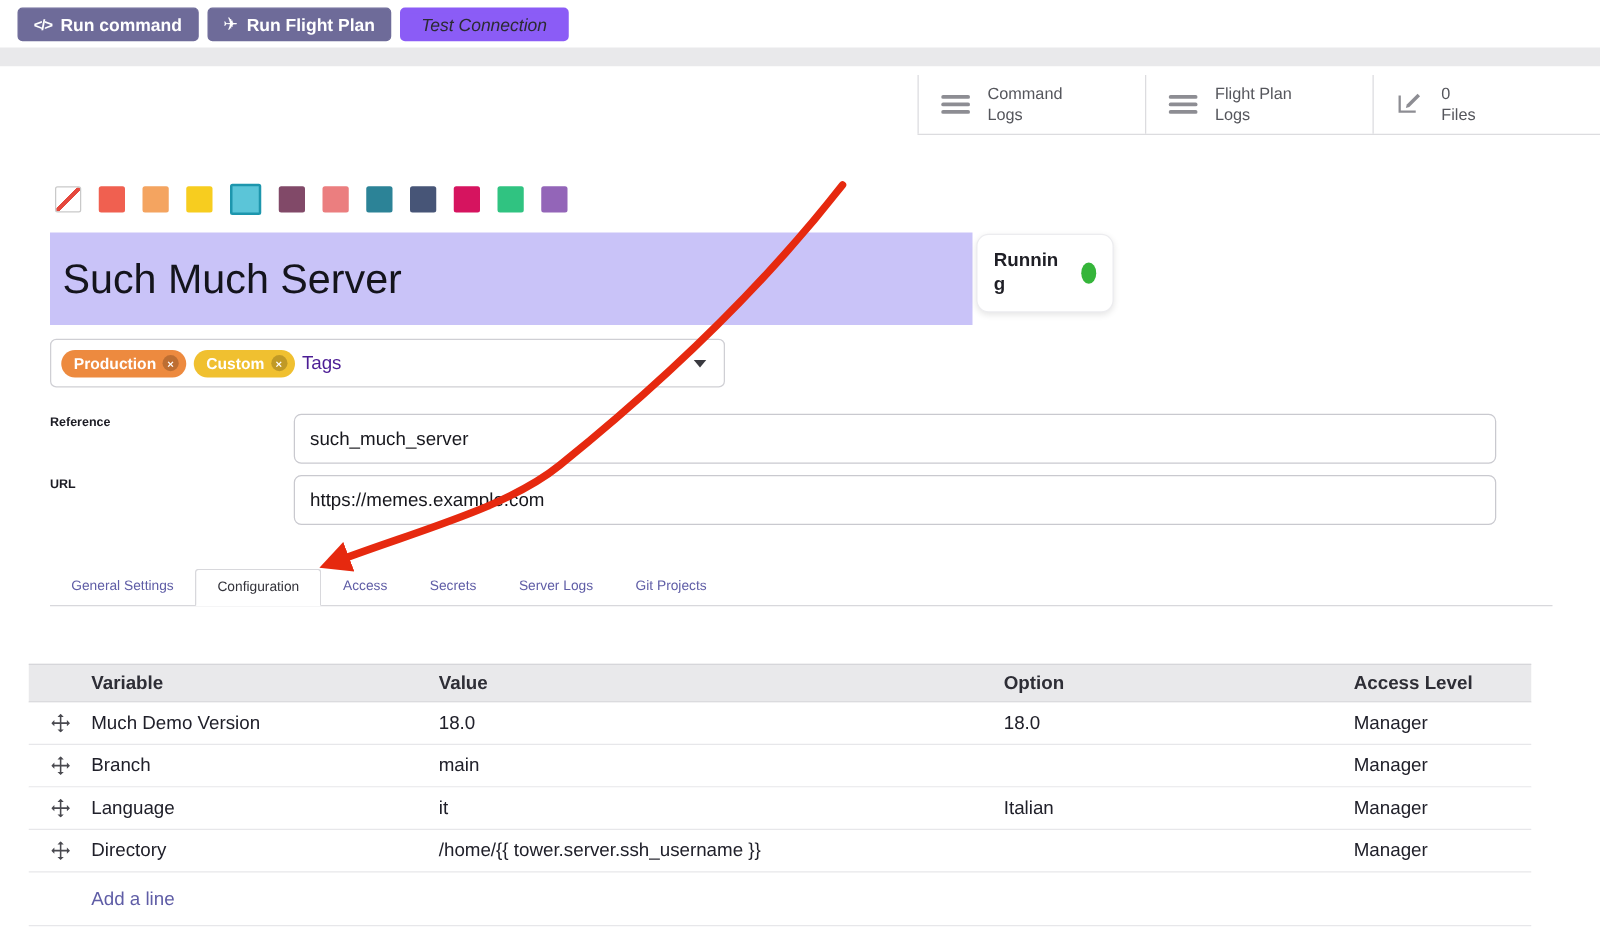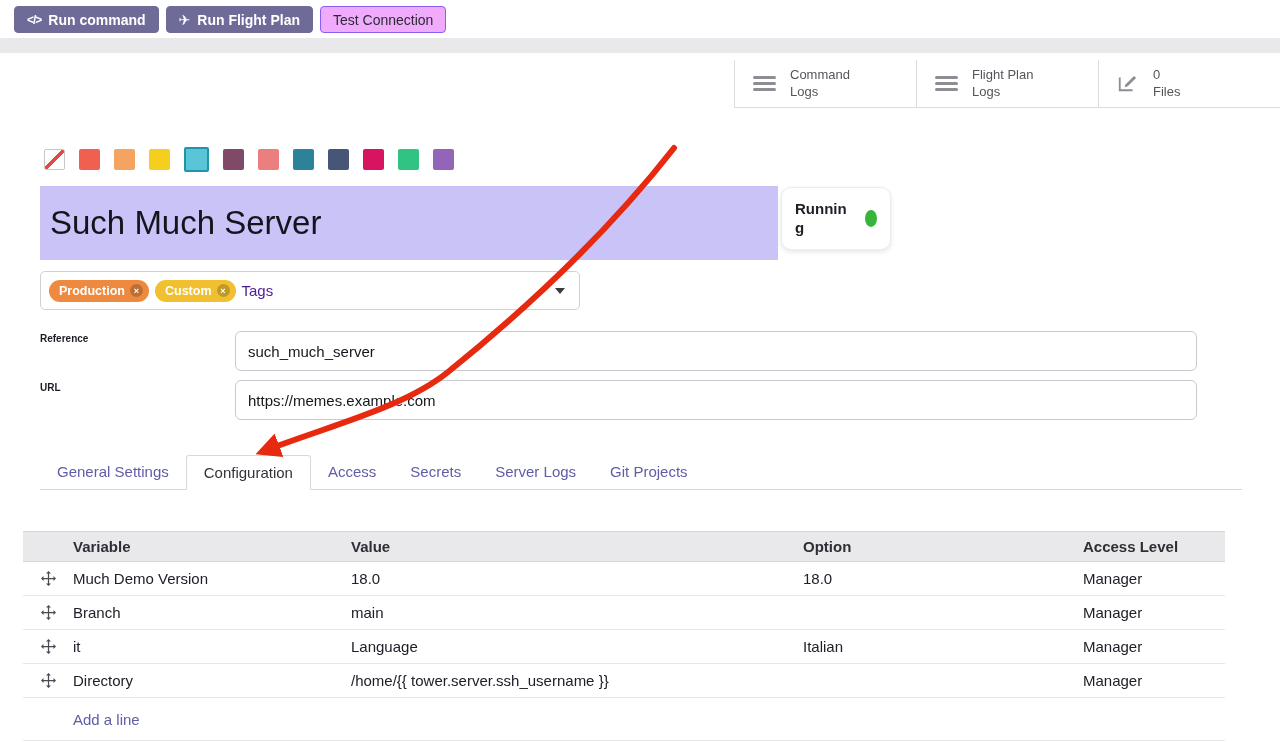--- a/index.html
+++ b/index.html
@@ -5,21 +5,21 @@
   * { margin:0; padding:0; box-sizing:border-box; }
   html,body { width:1280px; height:742px; background:#fff; overflow:hidden;
     font-family:"Liberation Sans","DejaVu Sans",sans-serif; position:relative; }
 
   
   .toolbar { position:absolute; top:6px; left:14px; display:flex; gap:7px; z-index:5; }
   .btn { height:27px; padding:0 12px; border-radius:4px; font-size:14px;
     display:flex; align-items:center; gap:7px; cursor:pointer; }
   .btn-primary { background:var(--primary,#6e6b99); color:#fff; font-weight:700;
     border:1px solid var(--primary,#6e6b99); }
-  .btn-plain { background:#f0abfc; color:#2b2b33; border:1px solid #8b5cf6; font-weight:400; }
+  .btn-plain { background:#8b5cf6; color:#2b2b33; border:5px solid #8b5cf6; font-weight:400;font-style:italic; }
   .code-glyph { font-size:12px; font-weight:700; letter-spacing:-1px; }
   .plane-glyph { font-size:14px; }
 
   .gray-band { position:absolute; top:38px; left:0; width:1280px; height:15px; background:#e9e9eb; }
 
   
   .navrow { position:absolute; top:60px; right:0; height:48px; display:flex;
     border-bottom:1px solid #dcdcdf; background:#fff; }
   .navcell { display:flex; align-items:center; gap:14px; padding:0 18px;
     border-left:1px solid #dcdcdf; width:182px; cursor:pointer; }
@@ -62,21 +62,21 @@
 
   
   .field-label { position:absolute; left:40px; font-size:10px; font-weight:700; color:#1c1c24; }
   .field-input { position:absolute; left:235px; width:962px; height:40px;
     border:1px solid #c9c9cf; border-radius:6px; font-size:15px; color:#16161c;
     padding-left:12px; background:#fff; font-family:inherit; }
 
   
   .tabs { position:absolute; top:455px; left:40px; width:1202px; display:flex;
     border-bottom:1px solid #d8d8dc; }
-  .tab { padding:8px 17px; font-size:15px; color:var(--accent,#5f5da6); cursor:pointer; }
+  .tab { padding:8px 17px; font-size:11px; color:var(--accent,#5f5da6); cursor:pointer; }
   .tab.active { background:#fff; border:1px solid #d8d8dc; border-bottom:1px solid #fff;
     margin-bottom:-1px; border-radius:3px 3px 0 0; color:#33333a; }
 
   
   .table { position:absolute; top:531px; left:23px; width:1202px; font-size:15px; color:#20202a; }
   .thead, .trow { display:grid; grid-template-columns:50px 278px 452px 280px 142px; align-items:center; }
   .thead { background:#e9e9eb; height:31px; border-top:1px solid #d6d6da;
     border-bottom:1px solid #d6d6da; font-weight:700; color:#2e2e36; }
   .trow { height:34px; border-bottom:1px solid #e7e7ea; background:#fff; }
   .handle { display:flex; justify-content:center; cursor:grab; }
@@ -221,22 +221,22 @@
     <div></div>
     <div>Manager</div>
   </div>
 
   <div class="trow">
     <div class="handle">
       <svg width="15" height="15" viewBox="0 0 24 24" fill="#4a4a50">
           <path d="M12 0 L8 4 H11 V11 H4 V8 L0 12 L4 16 V13 H11 V20 H8 L12 24 L16 20 H13 V13 H20 V16 L24 12 L20 8 V11 H13 V4 H16 Z"></path>
         </svg>
     </div>
+    <div>Language</div>
     <div>it</div>
-    <div>Language</div>
     <div>Italian</div>
     <div>Manager</div>
   </div>
 
   <div class="trow">
     <div class="handle">
       <svg width="15" height="15" viewBox="0 0 24 24" fill="#4a4a50">
           <path d="M12 0 L8 4 H11 V11 H4 V8 L0 12 L4 16 V13 H11 V20 H8 L12 24 L16 20 H13 V13 H20 V16 L24 12 L20 8 V11 H13 V4 H16 Z"></path>
         </svg>
     </div>

